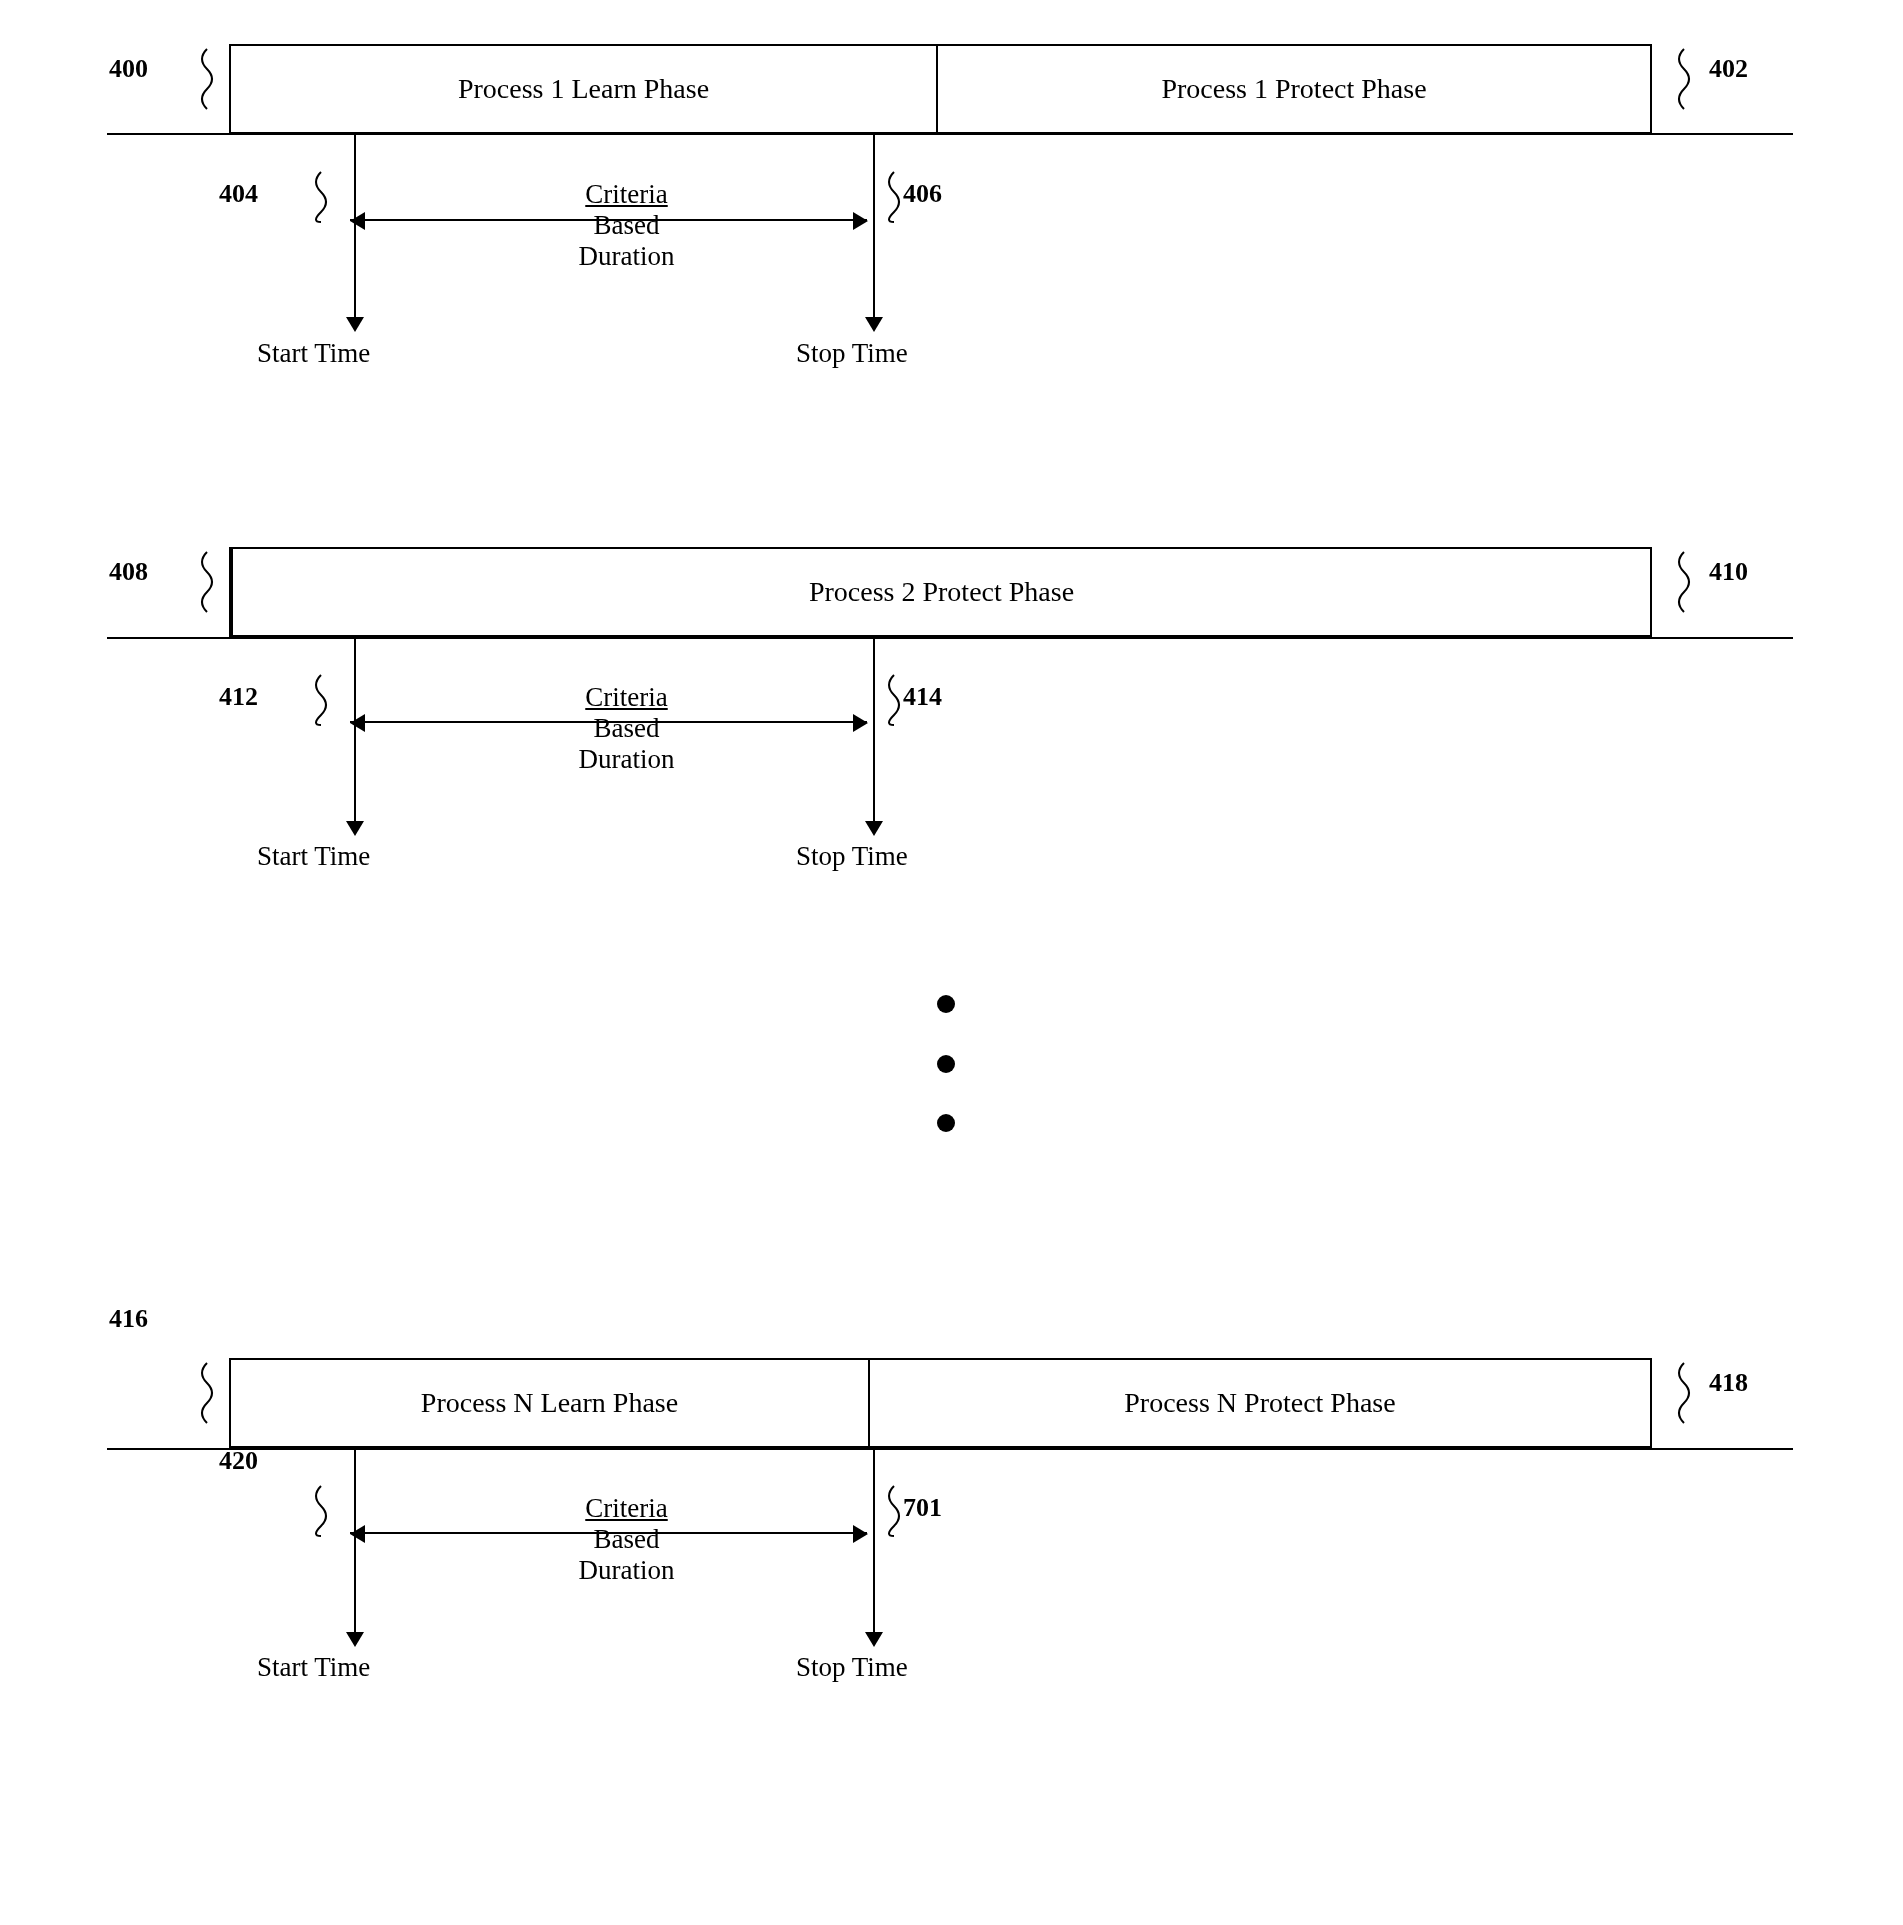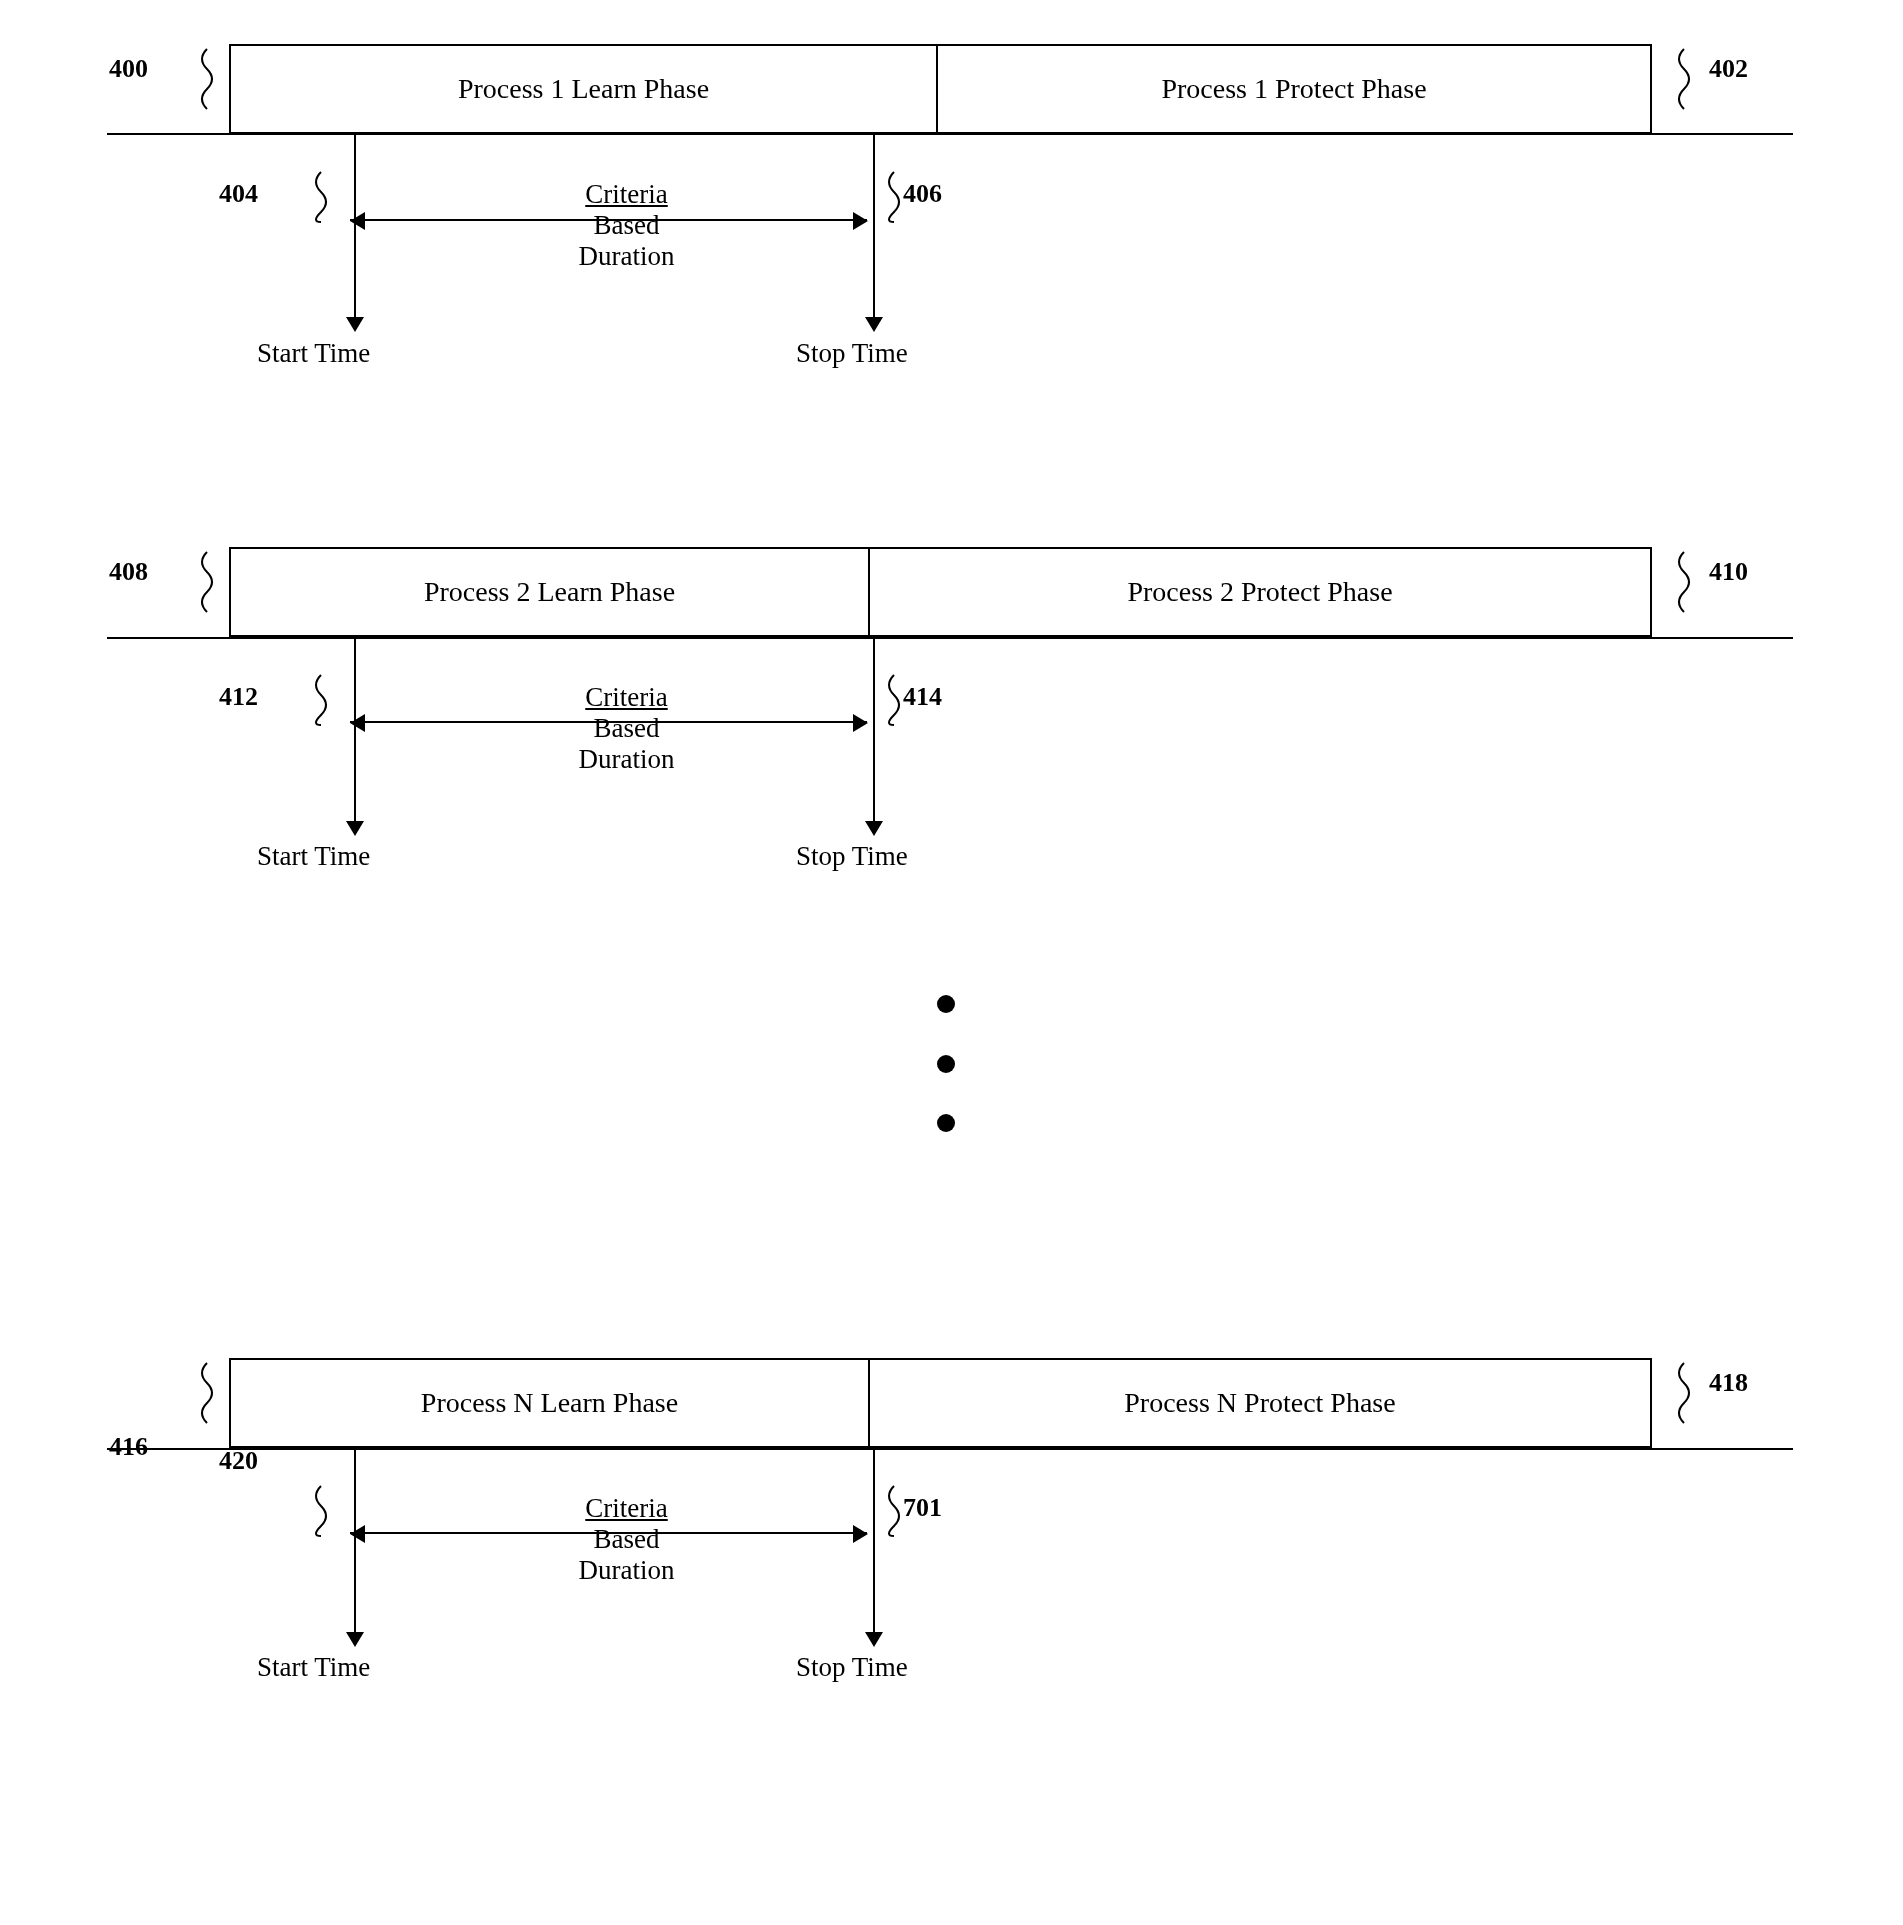--- a/index.html
+++ b/index.html
@@ -133,21 +133,20 @@
 
   <div style="position:absolute; left:796px; top:338px; font-size:27px;">Stop Time</div>
 
   <span class="ref-num" style="left:109px; top:557px;">408</span>
 
   <svg class="squiggle" style="left:177px; top:547px;" width="60" height="70" viewBox="0 0 60 70">
     <path d="M30,5 Q20,15 30,25 Q40,35 30,45 Q20,55 30,65" stroke="#000" stroke-width="2" fill="none"></path>
   </svg>
 
   <div class="process-block" style="left:229px; top:547px; width:1423px; height:90px;">
-    <div class="phase-cell" style="width:637px;">Process 2 Learn Phase</div>
     <div class="phase-divider"></div>
     <div class="phase-cell" style="flex:1;">Process 2 Protect Phase</div>
   </div>
 
   <svg class="squiggle" style="left:1654px; top:547px;" width="60" height="70" viewBox="0 0 60 70">
     <path d="M30,5 Q20,15 30,25 Q40,35 30,45 Q20,55 30,65" stroke="#000" stroke-width="2" fill="none"></path>
   </svg>
 
   <span class="ref-num" style="left:1709px; top:557px;">410</span>
 
@@ -188,21 +187,21 @@
     <div style="width:2px; height:184px; background:#000;"></div>
     <div style="width:0; height:0; border-left:9px solid transparent; border-right:9px solid transparent; border-top:15px solid #000;"></div>
   </div>
 
   <div style="position:absolute; left:796px; top:841px; font-size:27px;">Stop Time</div>
 
   <div class="dot" style="left:937px; top:995px;"></div>
   <div class="dot" style="left:937px; top:1055px;"></div>
   <div class="dot" style="left:937px; top:1114px;"></div>
 
-  <span class="ref-num" style="left:109px; top:1432px;">416</span>
+  <span class="ref-num" style="left:109px; top:1304px;">416</span>
 
   <svg class="squiggle" style="left:177px; top:1358px;" width="60" height="70" viewBox="0 0 60 70">
     <path d="M30,5 Q20,15 30,25 Q40,35 30,45 Q20,55 30,65" stroke="#000" stroke-width="2" fill="none"></path>
   </svg>
 
   <div class="process-block" style="left:229px; top:1358px; width:1423px; height:90px;">
     <div class="phase-cell" style="width:637px;">Process N Learn Phase</div>
     <div class="phase-divider"></div>
     <div class="phase-cell" style="flex:1;">Process N Protect Phase</div>
   </div>

